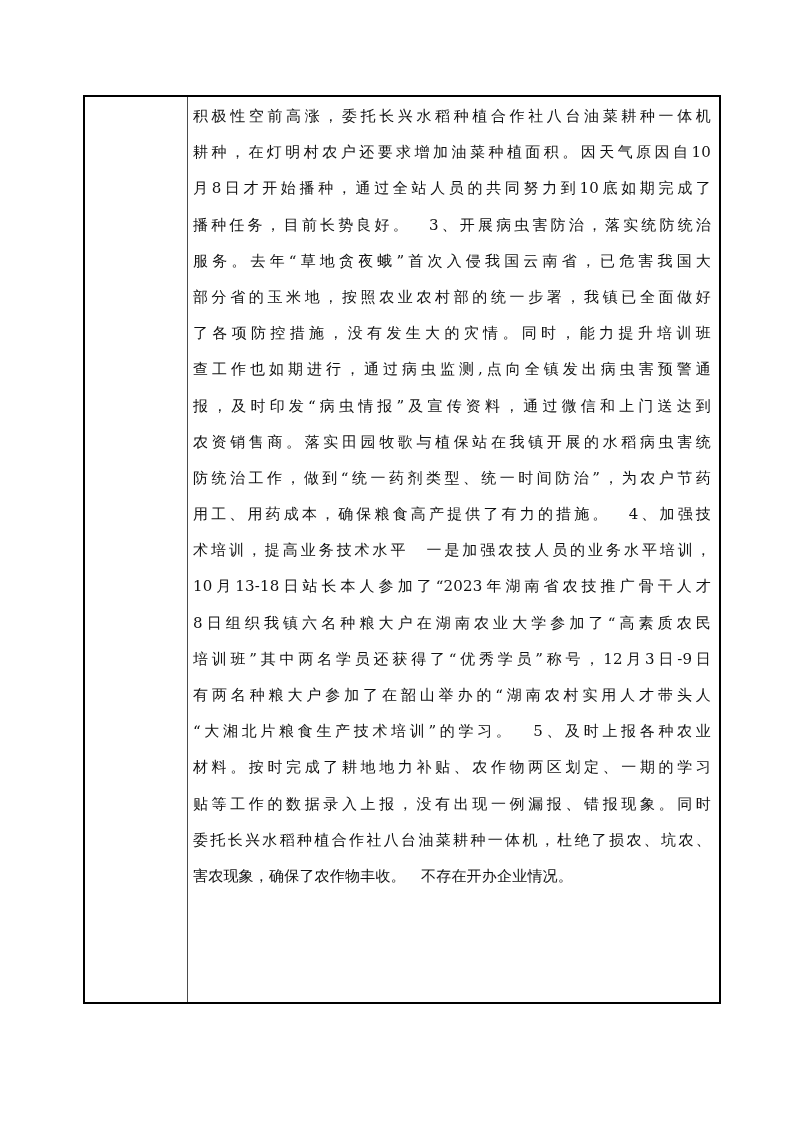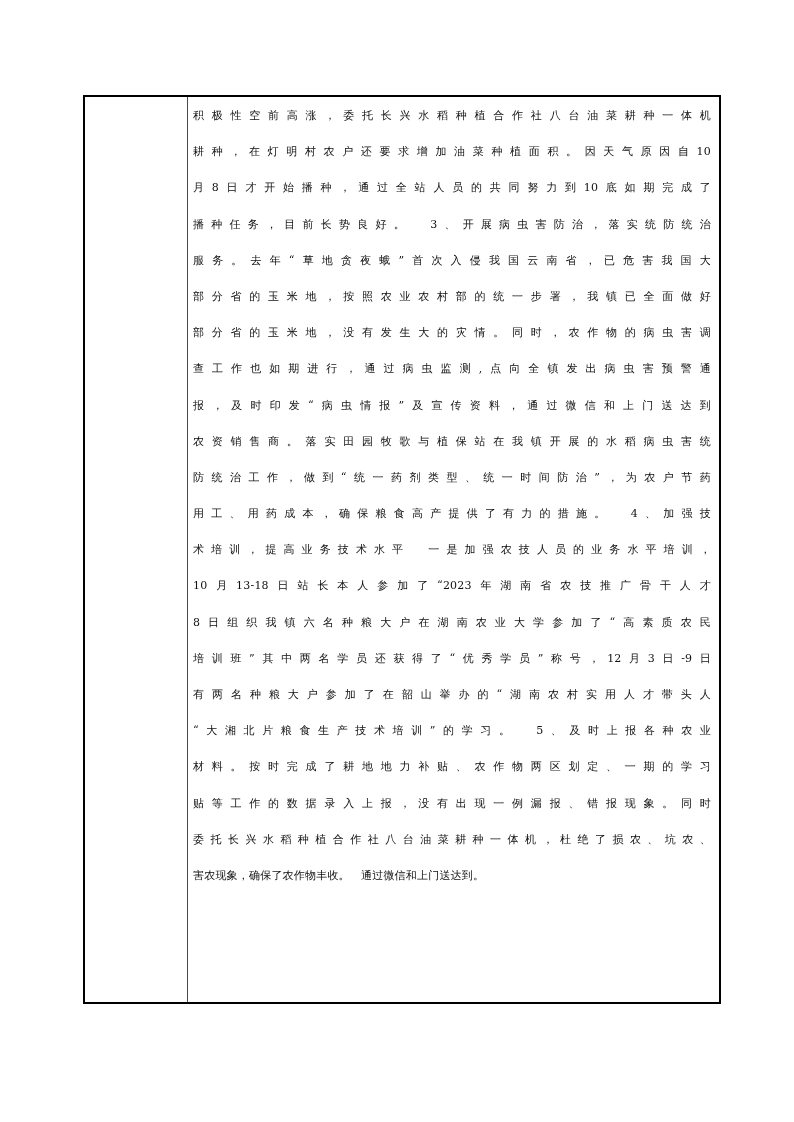--- a/index.html
+++ b/index.html
@@ -31,21 +31,21 @@
     border-right: 1px solid #4b4b4b;
   }
   .cell-right {
     flex: 1 1 auto;
     box-sizing: border-box;
     padding: 1px 8px 0 5px;
     overflow: hidden;
   }
   .text-line {
     font-family: "DejaVu Serif", "Liberation Serif", serif;
-    font-size: 11px;
+    font-size: 15px;
     color: #111111;
     line-height: 36.2px;
     height: 36.2px;
     overflow: hidden;
     text-align: justify;
     text-align-last: justify;
     text-justify: inter-character;
     letter-spacing: 0.2px;
   }
   .text-line:last-child {
@@ -59,31 +59,31 @@
   <div class="report-table">
     <div class="cell-left"></div>
     <div class="cell-right">
 
     <div class="text-line">积极性空前高涨，委托长兴水稻种植合作社八台油菜耕种一体机</div>
         <div class="text-line">耕种，在灯明村农户还要求增加油菜种植面积。因天气原因自10</div>
         <div class="text-line">月8日才开始播种，通过全站人员的共同努力到10底如期完成了</div>
         <div class="text-line">播种任务，目前长势良好。　3、开展病虫害防治，落实统防统治</div>
         <div class="text-line">服务。去年“草地贪夜蛾”首次入侵我国云南省，已危害我国大</div>
         <div class="text-line">部分省的玉米地，按照农业农村部的统一步署，我镇已全面做好</div>
-        <div class="text-line">部分省的玉米地，没有发生大的灾情。同时，农作物的病虫害调</div>
+        <div class="text-line">了各项防控措施，没有发生大的灾情。同时，能力提升培训班</div>
         <div class="text-line">查工作也如期进行，通过病虫监测,点向全镇发出病虫害预警通</div>
         <div class="text-line">报，及时印发“病虫情报”及宣传资料，通过微信和上门送达到</div>
         <div class="text-line">农资销售商。落实田园牧歌与植保站在我镇开展的水稻病虫害统</div>
         <div class="text-line">防统治工作，做到“统一药剂类型、统一时间防治”，为农户节药</div>
         <div class="text-line">用工、用药成本，确保粮食高产提供了有力的措施。　4、加强技</div>
         <div class="text-line">术培训，提高业务技术水平　一是加强农技人员的业务水平培训，</div>
         <div class="text-line">10月13-18日站长本人参加了“2023年湖南省农技推广骨干人才</div>
         <div class="text-line">8日组织我镇六名种粮大户在湖南农业大学参加了“高素质农民</div>
         <div class="text-line">培训班”其中两名学员还获得了“优秀学员”称号，12月3日-9日</div>
         <div class="text-line">有两名种粮大户参加了在韶山举办的“湖南农村实用人才带头人</div>
         <div class="text-line">“大湘北片粮食生产技术培训”的学习。　5、及时上报各种农业</div>
         <div class="text-line">材料。按时完成了耕地地力补贴、农作物两区划定、一期的学习</div>
         <div class="text-line">贴等工作的数据录入上报，没有出现一例漏报、错报现象。同时</div>
         <div class="text-line">委托长兴水稻种植合作社八台油菜耕种一体机，杜绝了损农、坑农、</div>
-        <div class="text-line">害农现象，确保了农作物丰收。　通过微信和上门送达到。</div>
+        <div class="text-line">害农现象，确保了农作物丰收。　不存在开办企业情况。</div>
       </div>
   </div>
 </div>
 
 </body></html>

